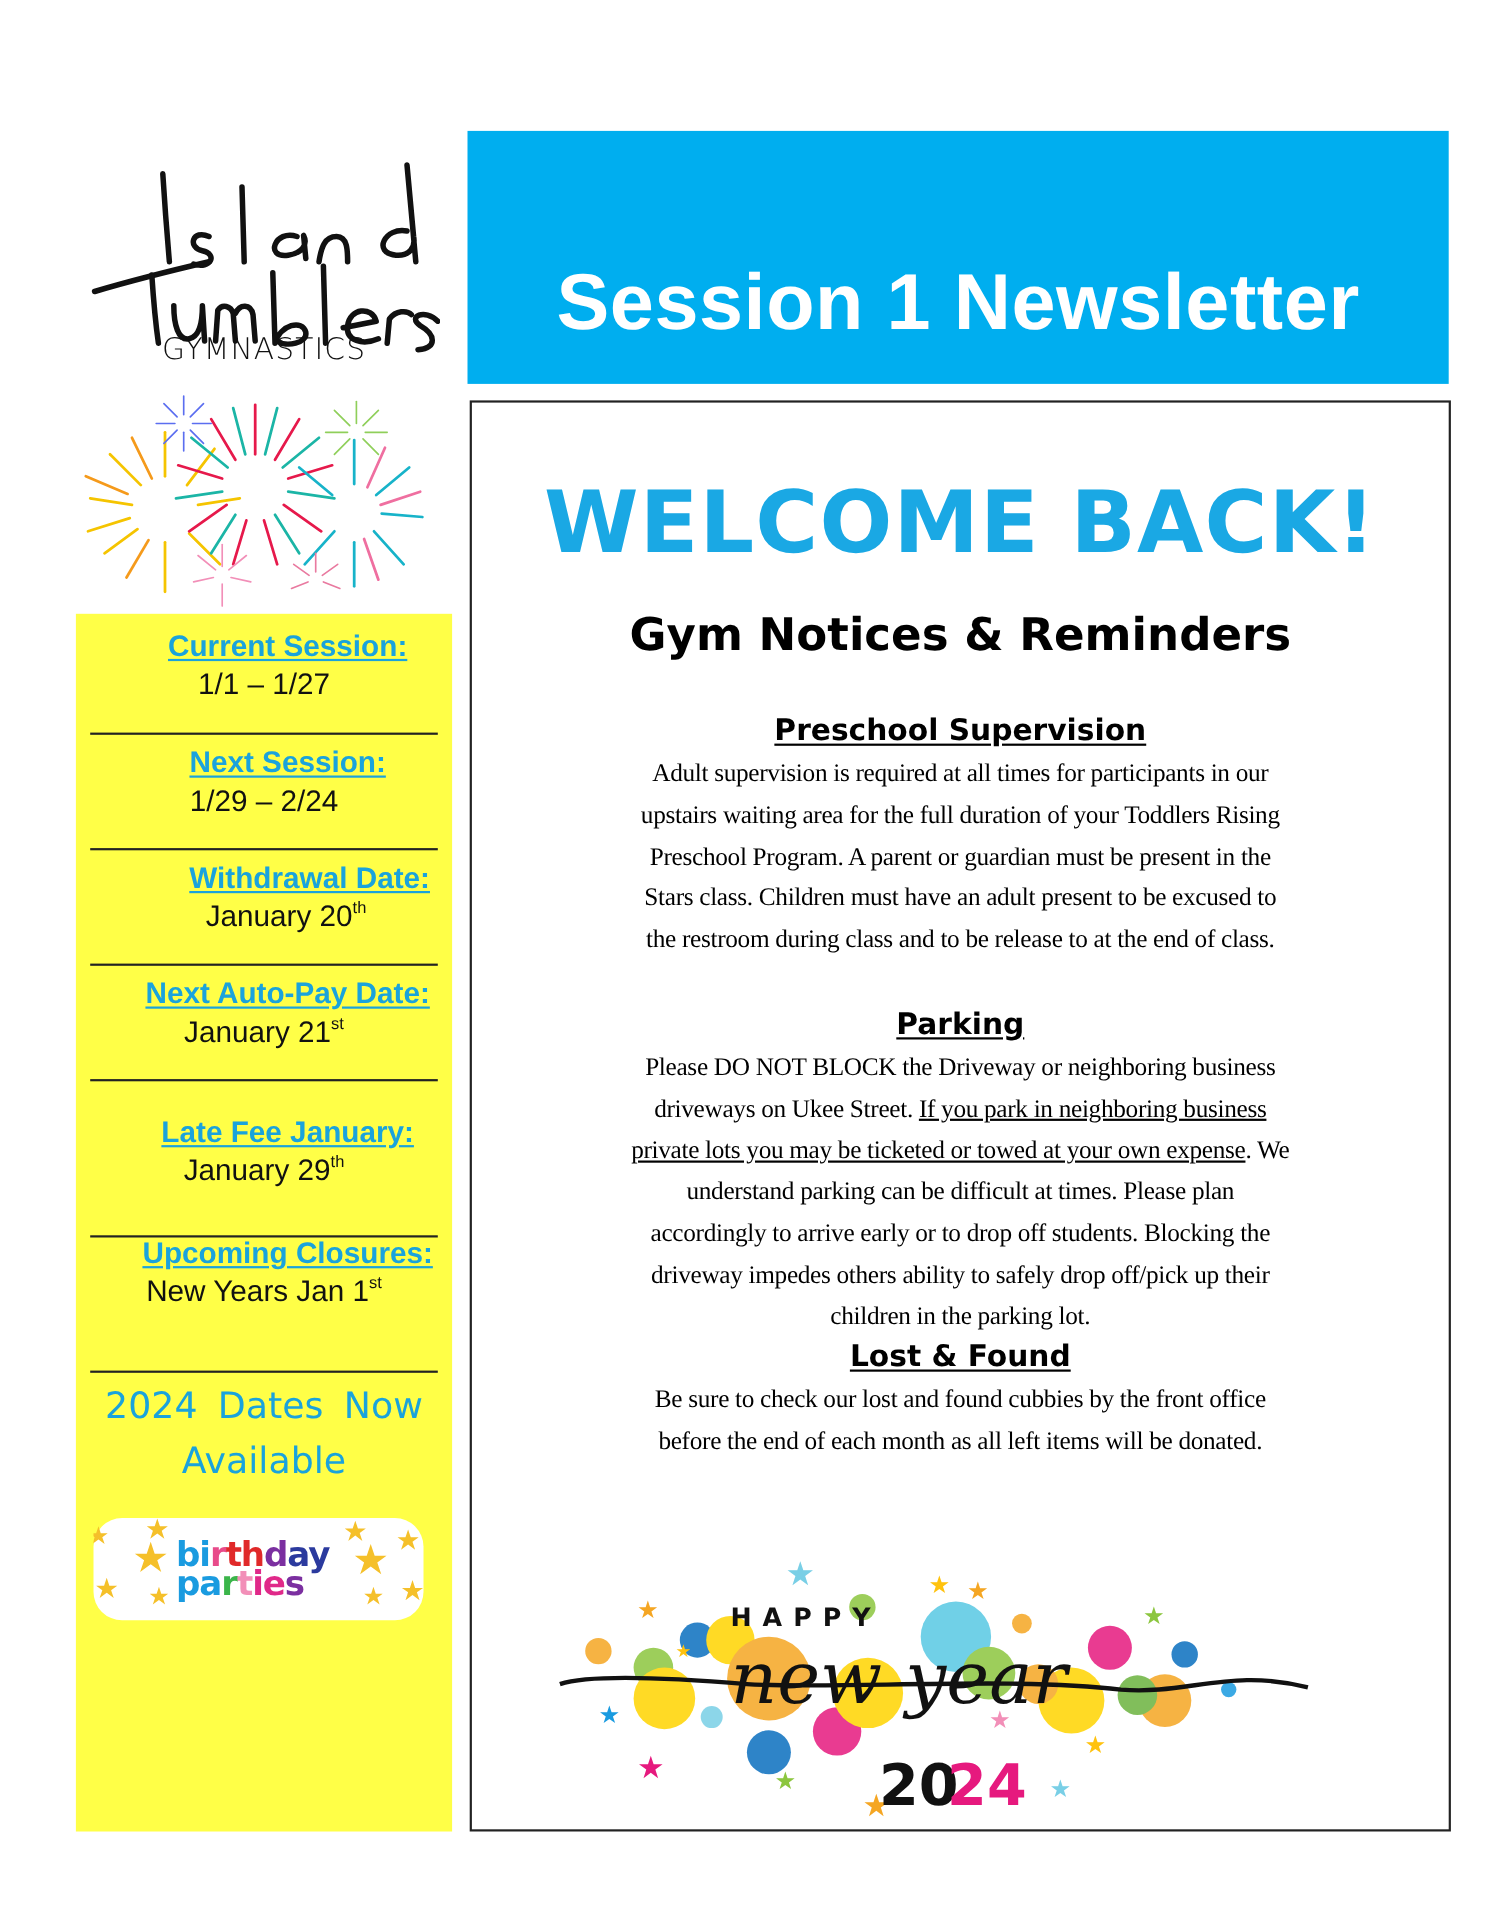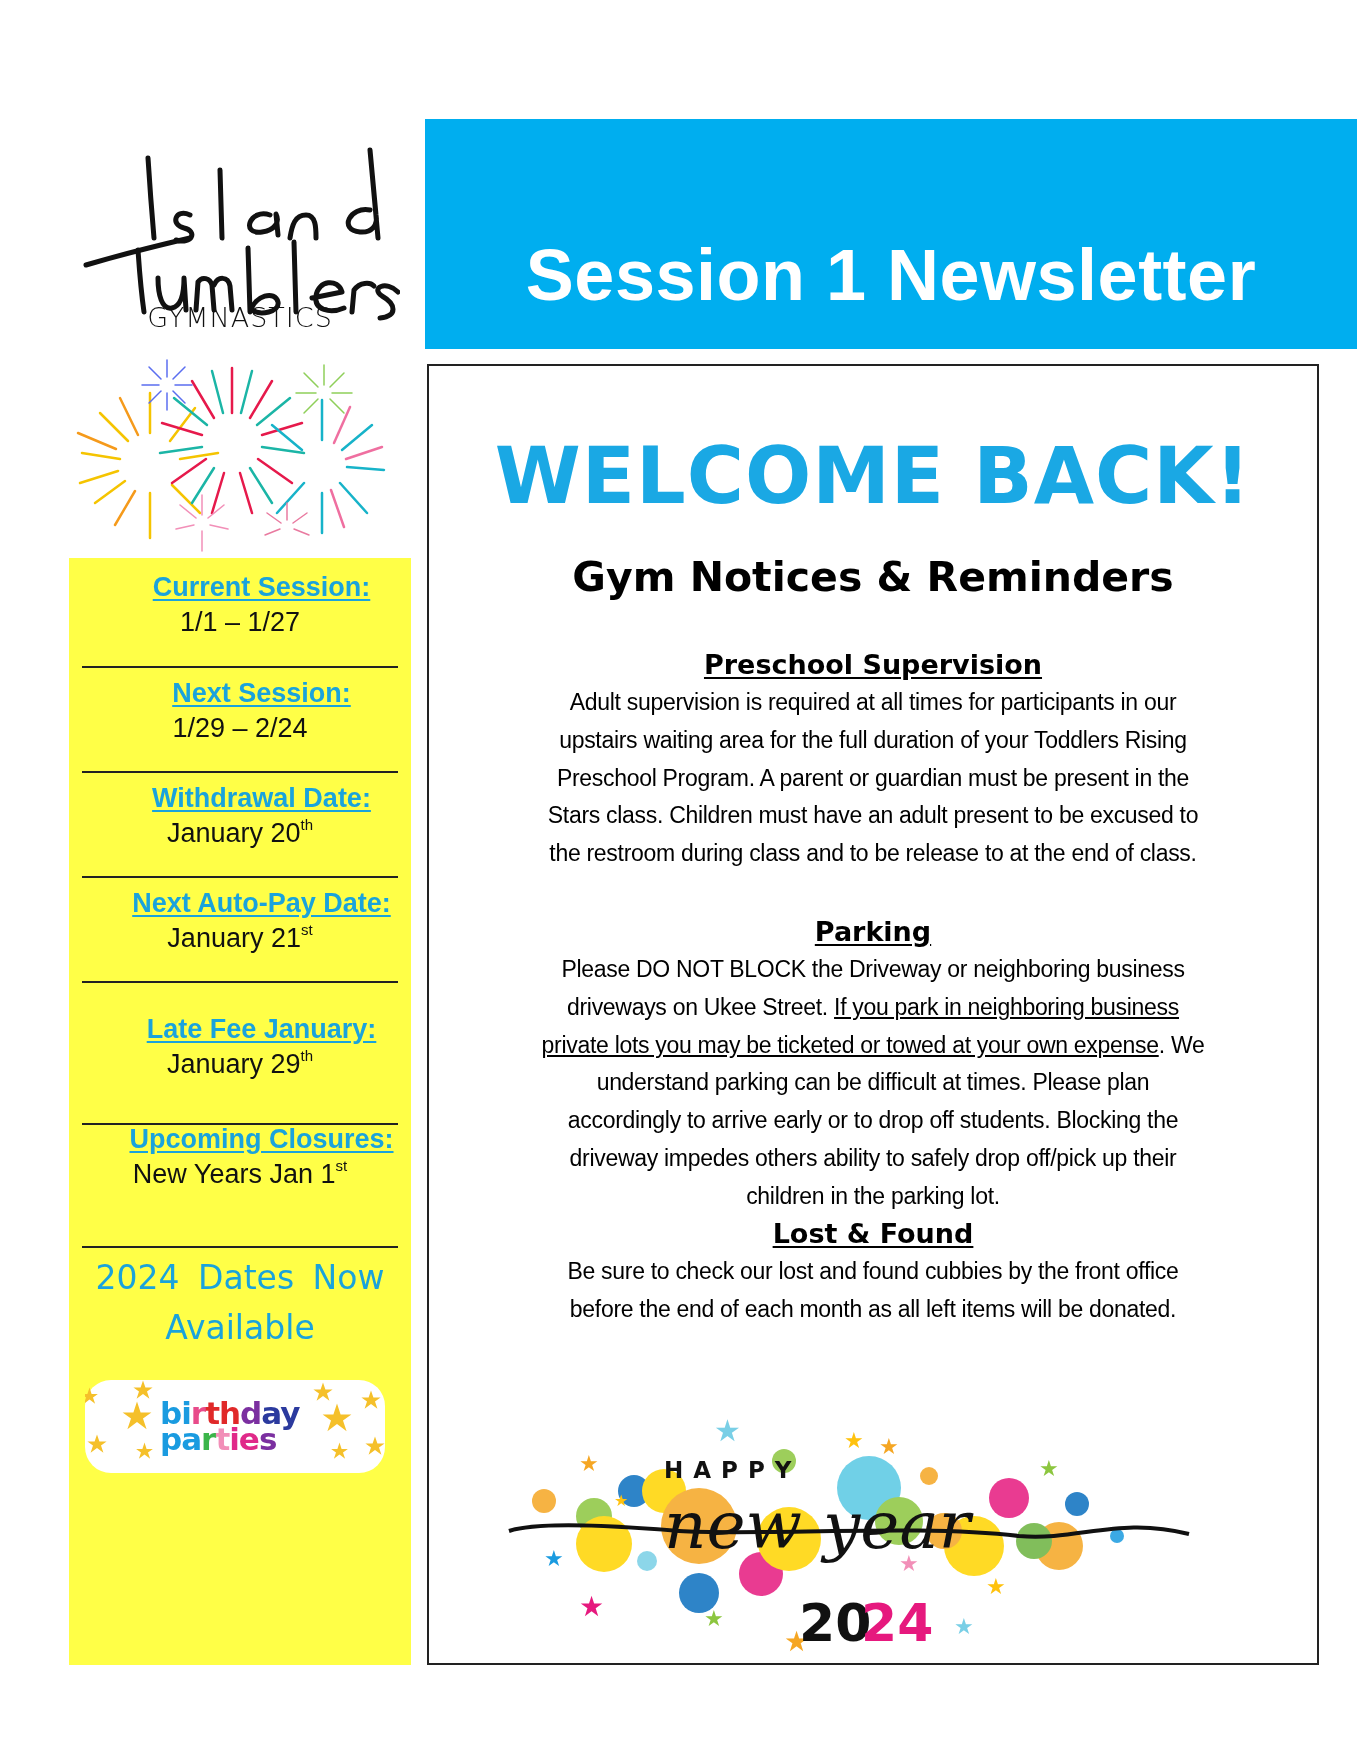--- a/index.html
+++ b/index.html
@@ -13,30 +13,30 @@
 
   .sidebar { position: absolute; left: 69px; top: 558px; width: 342px; height: 1107px; background: #ffff47; }
   .side-item { position: absolute; left: 0; width: 100%; text-align: center; }
   .side-label { font-family: "Liberation Sans", sans-serif; font-weight: bold; font-size: 27px; color: #1aa3dc; text-decoration: underline; text-underline-offset: 3px; margin-left: 43px; }
   .side-value { font-family: "Liberation Sans", sans-serif; font-size: 27px; color: #111; margin-top: 4px; }
   .side-value sup { font-size: 15px; vertical-align: 12px; line-height: 0; }
   .side-div { position: absolute; left: 13px; width: 316px; height: 2px; background: #222; }
   .side-promo { position: absolute; left: 0; width: 100%; top: 695px; text-align: center; font-family: "DejaVu Sans", sans-serif; font-size: 33px; line-height: 50px; color: #1aa3dc; word-spacing: 8px; }
   .bday { position: absolute; left: 16px; top: 822px; width: 300px; height: 93px; background: #fff; border-radius: 26px; }
 
-  .header { position: absolute; left: 425px; top: 119px; width: 892px; height: 230px; background: #00aeef; padding-left: 40px; }
+  .header { position: absolute; left: 425px; top: 119px; width: 892px; height: 230px; background: #00aeef; }
   .header-title { position: absolute; left: 0; width: 100%; top: 115px; text-align: center; color: #fff; font-family: "Liberation Sans", sans-serif; font-weight: bold; font-size: 72px; letter-spacing: 0.5px; }
 
   .content { position: absolute; left: 427px; top: 364px; width: 888px; height: 1297px; border: 2px solid #222; background: #fff; }
   .welcome { position: absolute; left: 0; width: 100%; top: 65px; text-align: center; font-family: "DejaVu Sans", sans-serif; font-weight: bold; font-size: 78px; color: #1aa8e4; letter-spacing: 1px; }
   .subtitle { position: absolute; left: 0; width: 100%; top: 187px; text-align: center; font-family: "DejaVu Sans", sans-serif; font-weight: bold; font-size: 41px; color: #000; }
 
   .notice { position: absolute; left: 10px; width: 868px; text-align: center; }
   .notice-title { font-family: "DejaVu Sans", sans-serif; font-weight: bold; font-size: 27px; text-decoration: underline; text-underline-offset: 3px; color: #000; line-height: 38px; }
-  .notice-body { font-family: Liberation Sans, sans-serif; font-size: 23px; line-height: 37.8px; color: #000; letter-spacing: -0.3px; }
+  .notice-body { font-family: Liberation Serif, serif; font-size: 23px; line-height: 37.8px; color: #000; letter-spacing: -0.3px; }
   .notice-body .ul { text-decoration: underline; }
 
   .nye { position: absolute; left: 70px; top: 1050px; width: 750px; height: 240px; }
 </style>
 </head>
 <body>
 
 <div class="logo">
   <svg viewBox="0 0 320 215">
     <g fill="none" stroke="#111" stroke-width="5" stroke-linecap="round" stroke-linejoin="round">
@@ -161,21 +161,21 @@
     <div class="side-value"><span>1/1 – 1/27</span></div>
   </div>
   <div class="side-div" style="top:108px;"></div>
 
   <div class="side-item" style="top:120px;">
     <div class="side-label">Next Session:</div>
     <div class="side-value"><span>1/29 – 2/24</span></div>
   </div>
   <div class="side-div" style="top:213px;"></div>
 
-  <div class="side-item" style="top:225px;">
+  <div class="side-item" style="top:225px;padding-left:20px;">
     <div class="side-label">Withdrawal Date:</div>
     <div class="side-value"><span>January 20</span><sup>th</sup></div>
   </div>
   <div class="side-div" style="top:318px;"></div>
 
   <div class="side-item" style="top:330px;">
     <div class="side-label">Next Auto-Pay Date:</div>
     <div class="side-value"><span>January 21</span><sup>st</sup></div>
   </div>
   <div class="side-div" style="top:423px;"></div>

